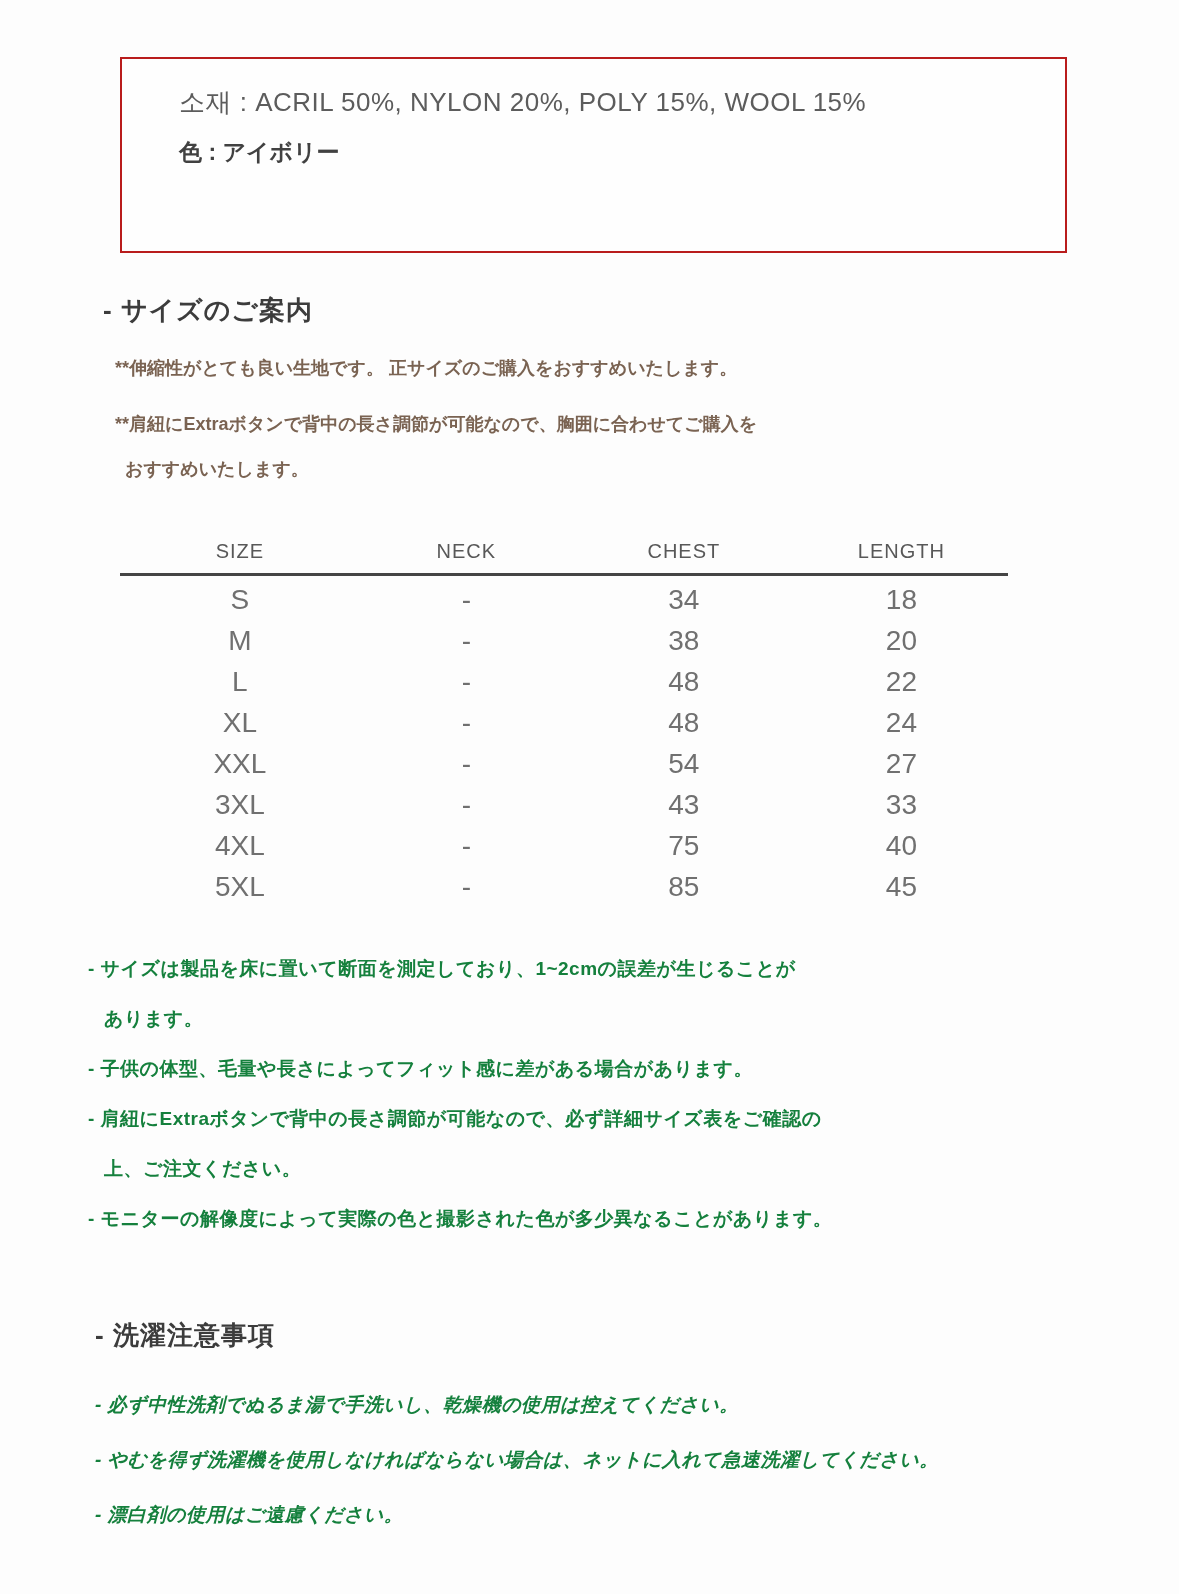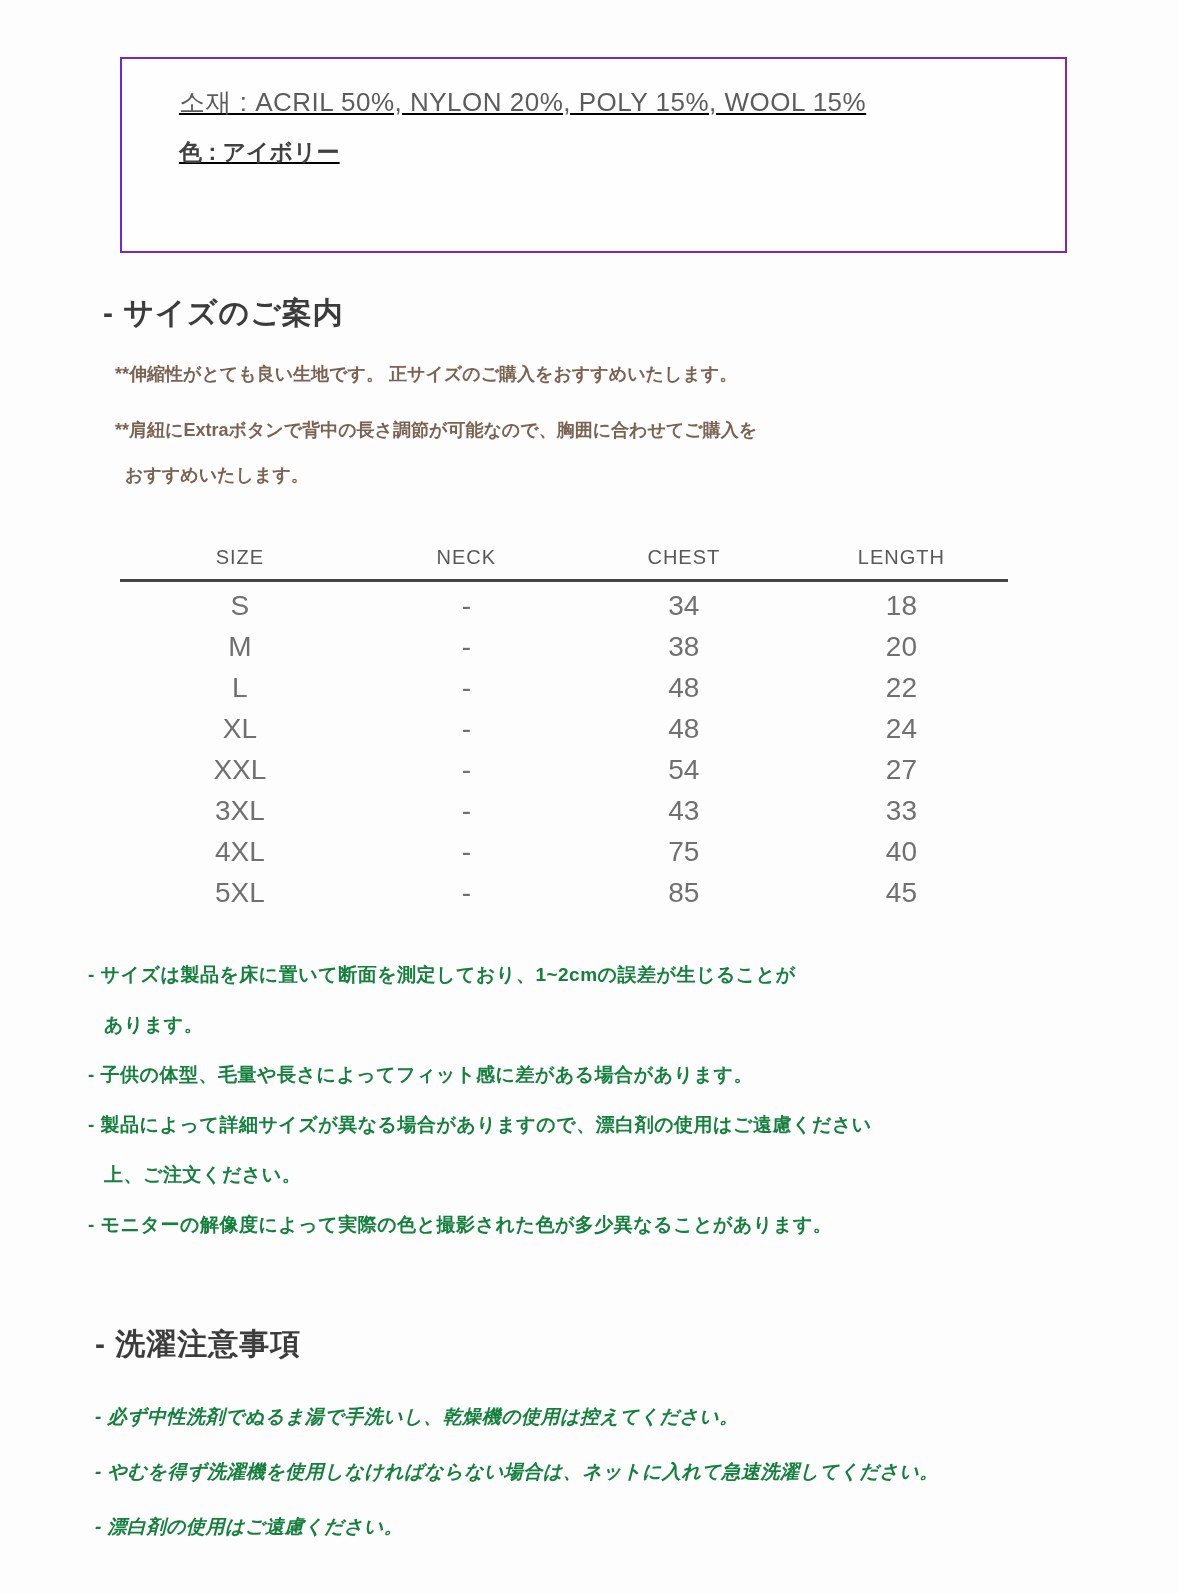--- a/index.html
+++ b/index.html
@@ -4,28 +4,27 @@
 <style>
   * { margin:0; padding:0; box-sizing:border-box; }
   html, body { background:#fdfdfd; }
   body {
     width:1179px; height:1594px; overflow:hidden;
     font-family:"Liberation Sans","DejaVu Sans",sans-serif;
     position:relative;
   }
   .info-box {
     margin:57px 1px 0 120px; width:947px; height:196px;
-    border:2px solid #6d28d9; background:#fefefe;
+    border:2px solid #b91c1c; background:#fefefe;
     padding:28px 20px 0 57px;
-    text-decoration:underline;
   }
   .info-line-1 { font-size:26px; font-weight:400; color:#5c5c5c; letter-spacing:0.5px; margin-bottom:21px; line-height:1.2; }
   .info-line-b { font-size:23px; font-weight:700; color:#414141; margin-bottom:16px; line-height:1.2; }
   .section-heading {
-    font-size:30px; font-weight:700; color:#3c3c3c; letter-spacing:1px;
+    font-size:26px; font-weight:700; color:#3c3c3c; letter-spacing:1px;
   }
   .h-size { margin:40px 0 0 103px; }
   .h-wash { margin:90px 0 0 95px; }
   .accent-notes { margin:31px 0 0 115px; }
   .accent-line { font-size:18px; font-weight:700; color:#7a6352; line-height:1; white-space:nowrap; }
   .accent-line.g1 { margin-bottom:38px; }
   .accent-line.g2 { margin-bottom:27px; }
   .accent-line.cont { padding-left:10px; }
   .size-table { margin:52px 0 0 120px; width:888px; }
   .thead {
@@ -121,21 +120,21 @@
         <div class="cell c2">85</div>
         <div class="cell c3">45</div>
       </div>
     </div>
 </div>
 
 <div class="notes">
     <div class="note-line">- サイズは製品を床に置いて断面を測定しており、1~2cmの誤差が生じることが</div>
     <div class="note-line cont">あります。</div>
     <div class="note-line">- 子供の体型、毛量や長さによってフィット感に差がある場合があります。</div>
-    <div class="note-line">- 製品によって詳細サイズが異なる場合がありますので、漂白剤の使用はご遠慮ください</div>
+    <div class="note-line">- 肩紐にExtraボタンで背中の長さ調節が可能なので、必ず詳細サイズ表をご確認の</div>
     <div class="note-line cont">上、ご注文ください。</div>
     <div class="note-line">- モニターの解像度によって実際の色と撮影された色が多少異なることがあります。</div>
   </div>
 
 <div class="section-heading h-wash">- 洗濯注意事項</div>
 
 <div class="notes wash-notes">
     <div class="note-line">- 必ず中性洗剤でぬるま湯で手洗いし、乾燥機の使用は控えてください。</div>
     <div class="note-line">- やむを得ず洗濯機を使用しなければならない場合は、ネットに入れて急速洗濯してください。</div>
     <div class="note-line">- 漂白剤の使用はご遠慮ください。</div>

